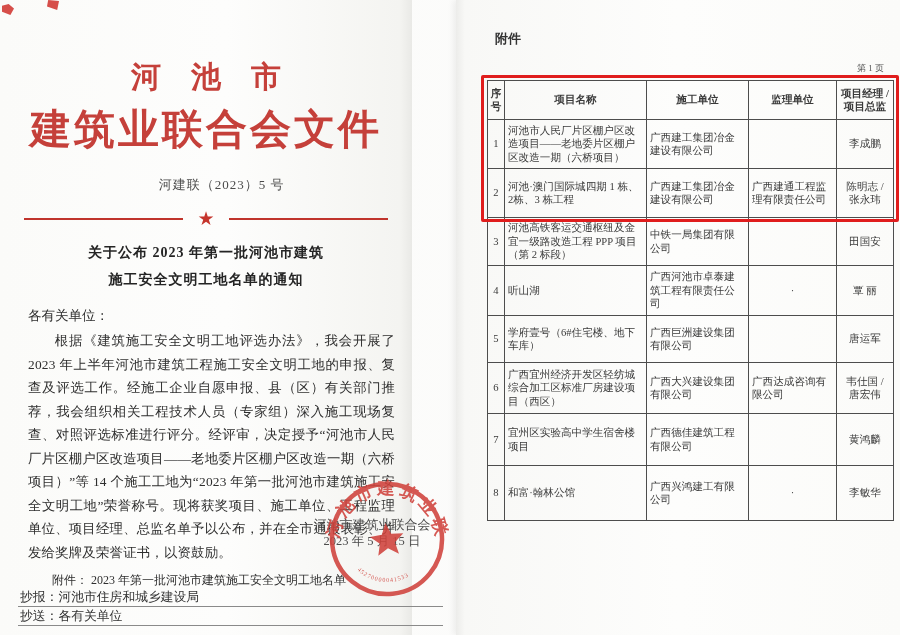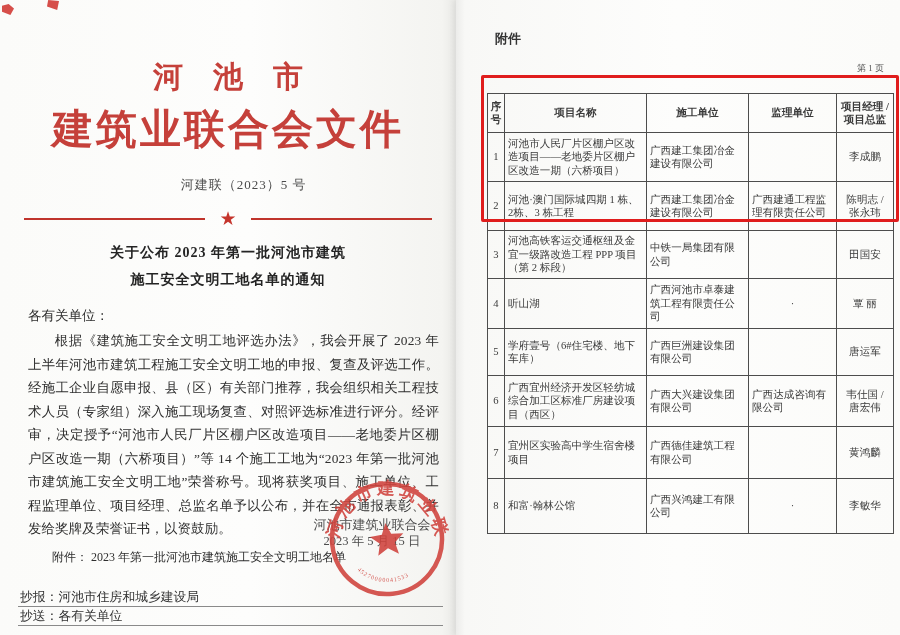--- a/index.html
+++ b/index.html
@@ -1,20 +1,20 @@
 <!DOCTYPE html>
 <html><head>
 <meta charset="utf-8">
 <style>
   * { margin:0; padding:0; box-sizing:border-box; }
   body { width:900px; height:635px; background:#efefed; font-family:"Liberation Serif","DejaVu Serif",serif; }
   .canvas { position:relative; width:900px; height:635px; overflow:hidden; background:linear-gradient(90deg,#f2f2f0 0%,#fbfbfa 4%,#fcfcfb 96%,#f0f0ee 100%); }
 
   
-  .page-left { position:absolute; left:0; top:0; width:456px; height:635px;
+  .page-left { position:absolute; left:0; top:0; width:412px; height:635px;
     background:linear-gradient(90deg,#fbfbf9 0%, #fdfdfc 55%, #f4f4f1 97%, #e9e9e6 100%); }
   .corner-mark { position:absolute; background:#cf2f2a; opacity:.85; }
   .corner-mark.m1 { left:2px; top:4px; width:12px; height:11px; clip-path:polygon(0 15%,55% 0,100% 40%,70% 100%,0 70%); }
   .corner-mark.m2 { left:47px; top:0px; width:12px; height:11px; clip-path:polygon(10% 0,100% 10%,85% 90%,0 60%); }
 
   .org-line1 { margin-top:60px; text-align:center; color:#c5403a; font-size:30px; font-weight:bold;
     letter-spacing:30px; padding-left:30px; line-height:34px; }
   .org-line2 { margin-top:12px; text-align:center; color:#c5403a; font-size:41px; font-weight:bold;
     letter-spacing:3px; line-height:46px; }
   .doc-number { margin-top:24px; text-align:center; color:#4a4a4a; font-size:13px; letter-spacing:1px;padding-left:31px; }
@@ -38,21 +38,21 @@
 
   
   .page-right { position:absolute; left:456px; top:0; width:444px; height:635px;
     background:linear-gradient(90deg,#ececea 0%, #f8f8f6 2%, #fdfdfc 50%, #fbfbf9 100%);
     box-shadow:-3px 0 6px rgba(0,0,0,.06); }
   .attach-label { position:absolute; left:39px; top:30px; font-size:13px; font-weight:bold; color:#333; }
   .table-title { position:absolute; left:0; top:46px; width:100%; text-align:center; font-size:16px; font-weight:bold; color:#2a2a2a; letter-spacing:.5px; }
   .page-num { position:absolute; right:16px; top:62px; font-size:9px; color:#555; }
 
   .site-table { position:absolute; left:31px; top:80px; width:406px; border-collapse:collapse; table-layout:fixed;
-    font-size:10.6px; color:#3a3a3a;margin-top:13px; }
+    font-size:10.6px; color:#3a3a3a; }
   .site-table th, .site-table td { border:1px solid #4d4d4d; vertical-align:middle; line-height:13.5px; overflow:hidden; }
   .site-table th { font-weight:bold; text-align:center; padding:1px; }
   .site-table td { padding:2px 3px; }
   .site-table td.c-no { text-align:center; padding:0; }
   .site-table td.c-mgr, .site-table td.c-sup-dot { text-align:center; }
   .pre { white-space:pre-line; }
   tr.rh { height:39px; } tr.r1 { height:49px; } tr.r2 { height:49px; } tr.r3 { height:48px; }
   tr.r4 { height:50px; } tr.r5 { height:47px; } tr.r6 { height:51px; } tr.r7 { height:52px; } tr.r8 { height:55px; }
 
   .red-annotation { position:absolute; left:25px; top:75px; width:418px; height:147px;

